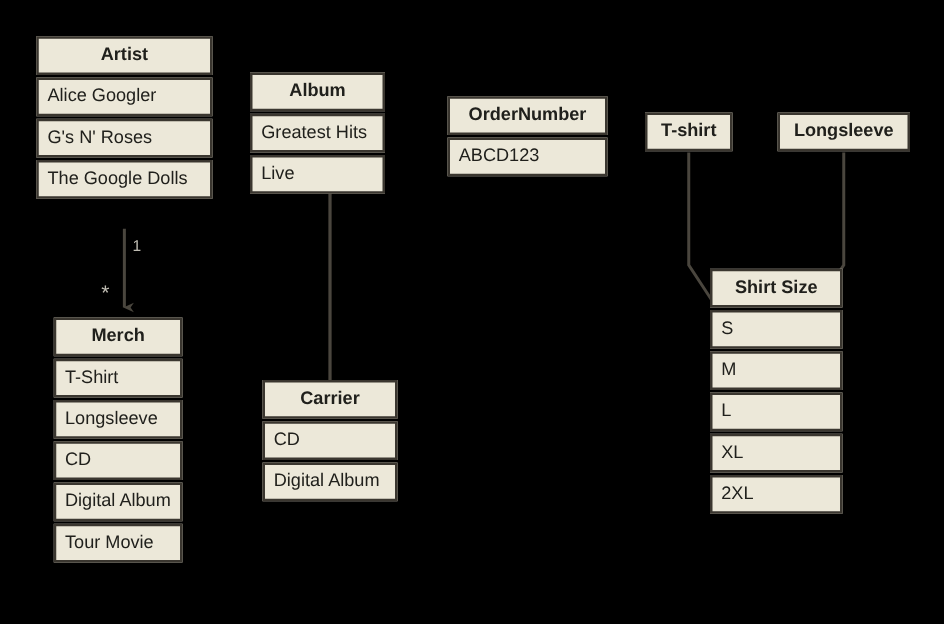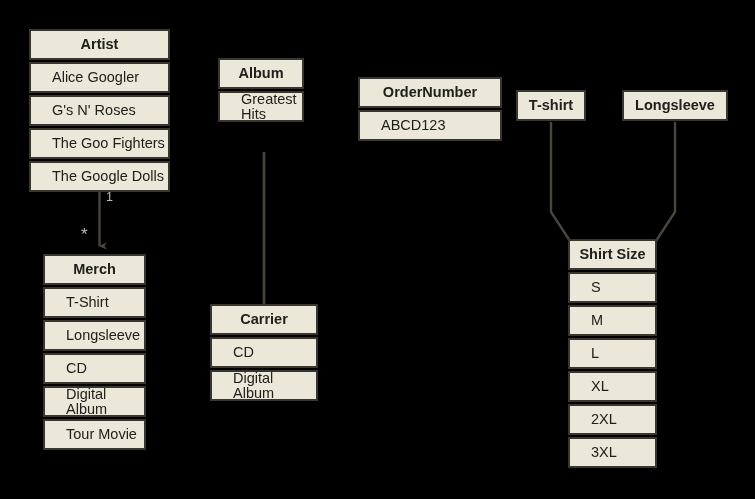--- a/index.html
+++ b/index.html
@@ -41,21 +41,21 @@
     display: flex;
     align-items: center;
   }
   .cell.header {
     justify-content: center;
     font-weight: bold;
     font-size: 14.5px;
   }
   .cell.row {
     justify-content: flex-start;
-    padding-left: 21px;
+    padding-left: 7px;
   }
   .edge-label {
     position: absolute;
     color: #BFBCB2;
     font-size: 12.5px;
     line-height: 1;
     font-family: "Liberation Sans", sans-serif;
   }
   .edge-label.star {
     font-size: 17px;
@@ -79,63 +79,62 @@
 
     <path d="M551,122 L551,212 L570,241" stroke="#4A463E" stroke-width="2.4" fill="none"></path>
 
     <path d="M675,122 L675,212 L656,241" stroke="#4A463E" stroke-width="2.4" fill="none"></path>
   </svg>
 
   <div class="table-box" style="left:29px; top:29px; width:141px;">
     <div class="cell header">Artist</div>
     <div class="cell row">Alice Googler</div>
     <div class="cell row">G's N' Roses</div>
-    <div class="cell row">The Goo Fighters</div>
     <div class="cell row">The Google Dolls</div>
   </div>
 
   <div class="table-box" style="left:43px; top:254px; width:103px;">
     <div class="cell header">Merch</div>
     <div class="cell row">T-Shirt</div>
     <div class="cell row">Longsleeve</div>
     <div class="cell row">CD</div>
     <div class="cell row">Digital Album</div>
     <div class="cell row">Tour Movie</div>
   </div>
 
-  <div class="table-box" style="left:218px; top:58px; width:86px;">
+  <div class="table-box" style="left:200px; top:58px; width:108px;">
     <div class="cell header">Album</div>
     <div class="cell row">Greatest Hits</div>
+    <div class="cell row">Live</div>
   </div>
 
   <div class="table-box" style="left:210px; top:304px; width:108px;">
     <div class="cell header">Carrier</div>
     <div class="cell row">CD</div>
     <div class="cell row">Digital Album</div>
   </div>
 
-  <div class="table-box" style="left:358px; top:77px; width:144px;">
+  <div class="table-box" style="left:358px; top:77px; width:128px;">
     <div class="cell header">OrderNumber</div>
     <div class="cell row">ABCD123</div>
   </div>
 
   <div class="table-box" style="left:516px; top:90px; width:70px;">
     <div class="cell header">T-shirt</div>
   </div>
 
   <div class="table-box" style="left:622px; top:90px; width:106px;">
     <div class="cell header">Longsleeve</div>
   </div>
 
-  <div class="table-box" style="left:568px; top:239px; width:89px;">
+  <div class="table-box" style="left:568px; top:215px; width:106px;">
     <div class="cell header">Shirt Size</div>
     <div class="cell row">S</div>
     <div class="cell row">M</div>
     <div class="cell row">L</div>
     <div class="cell row">XL</div>
     <div class="cell row">2XL</div>
-    <div class="cell row">3XL</div>
   </div>
 
   <div class="edge-label" style="left:106px; top:191px;">1</div>
   <div class="edge-label star" style="left:81px; top:226px;">*</div>
 
 </div>
 
 </body></html>

